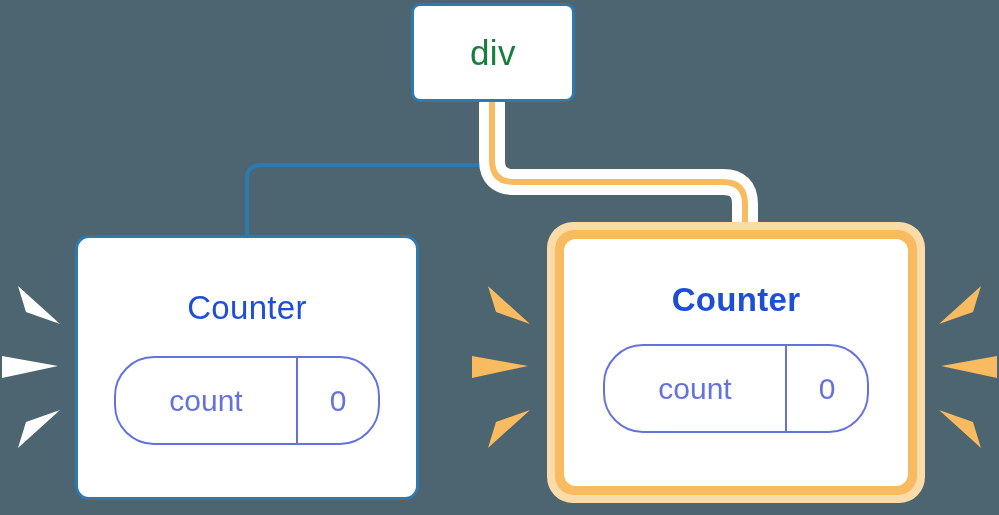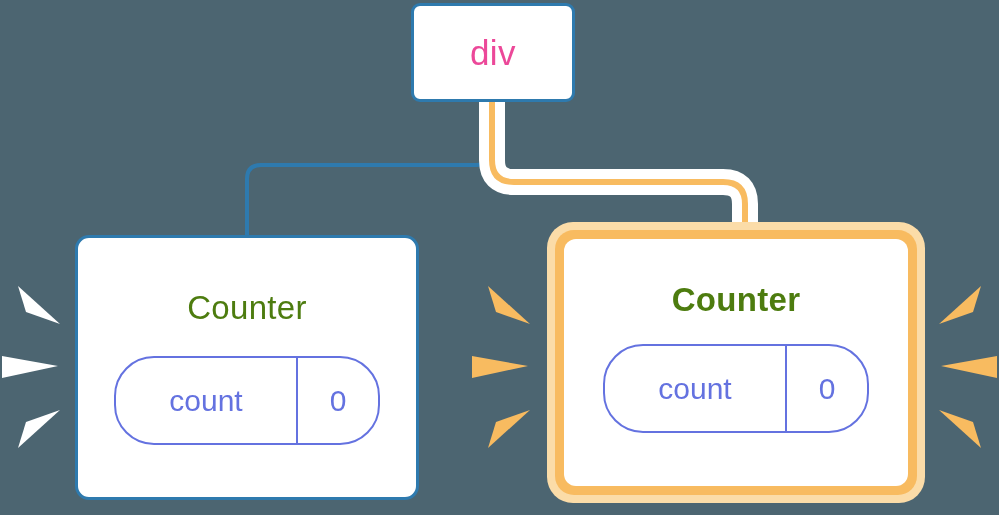--- a/index.html
+++ b/index.html
@@ -41,21 +41,21 @@
     height: 99px;
     border: 3px solid #2e7aae;
     border-radius: 9px;
     display: flex;
     align-items: center;
     justify-content: center;
     z-index: 6;
   }
   .node-div .node-title {
     font-size: 35px;
-    color: #ec4899;
+    color: #15803d;
     letter-spacing: .5px;
     line-height: 1;
   }
 
   
   .node-counter {
     border: 3px solid #2e7aae;
     border-radius: 14px;
     display: flex;
     flex-direction: column;
@@ -63,21 +63,21 @@
     z-index: 6;
   }
   .node-counter-left {
     left: 75px;
     top: 235px;
     width: 344px;
     height: 265px;
   }
   .node-counter .node-title {
     font-size: 33px;
-    color: #4d7c0f;
+    color: #1d4ed8;
     letter-spacing: .3px;
     margin-top: 53px;
     line-height: 1;
   }
   .node-counter.is-highlighted .node-title {
     font-weight: bold;
   }
 
   
   .highlight-frame {

